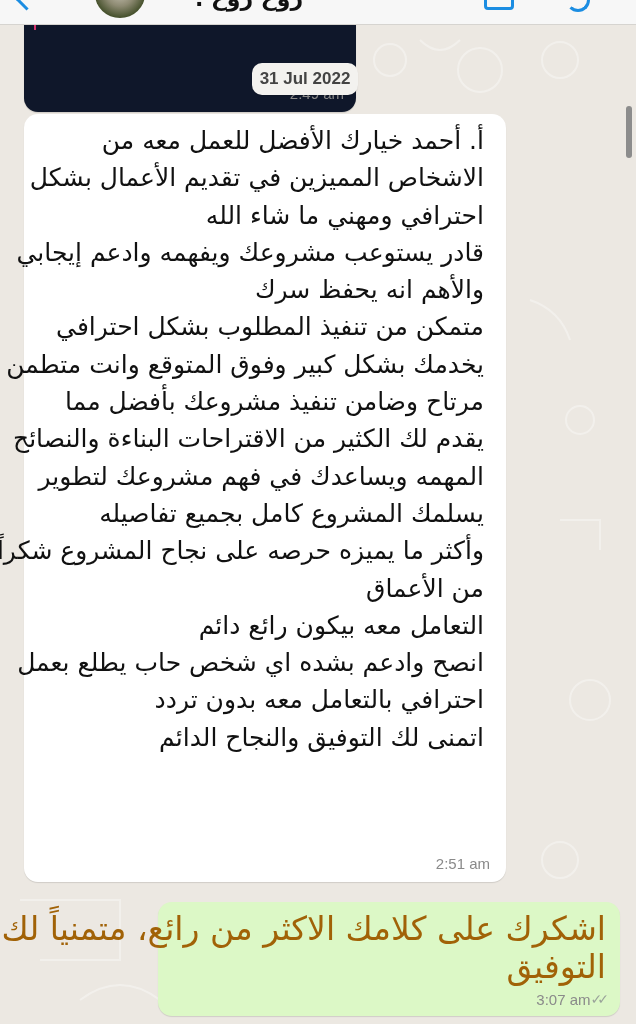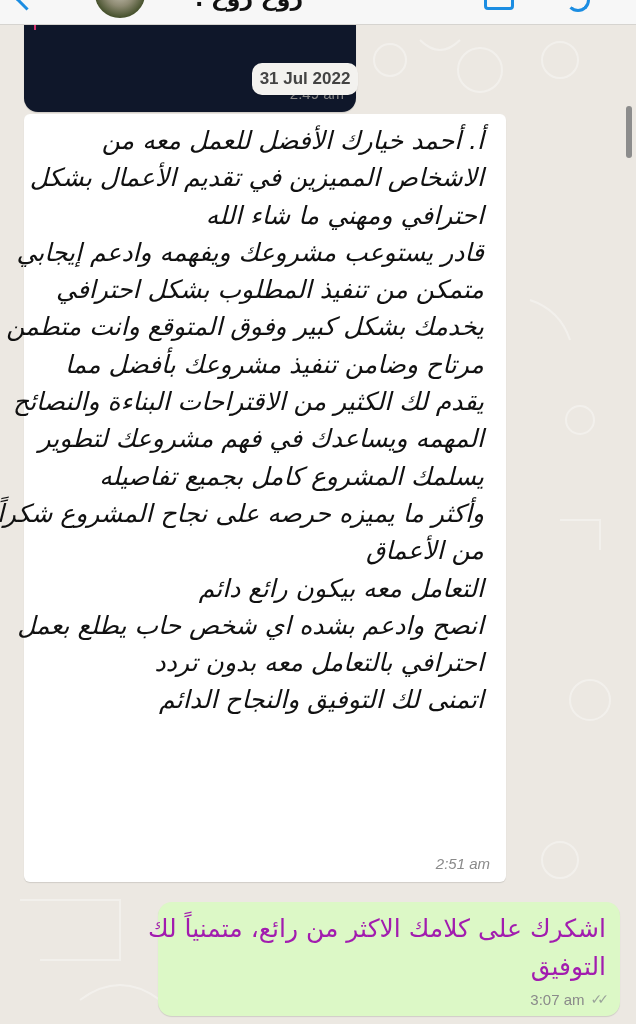--- a/index.html
+++ b/index.html
@@ -62,23 +62,22 @@
       display: flex; align-items: center; justify-content: center;
       font-size: 17px; font-weight: bold; color: #444;
       font-family: "Liberation Sans", sans-serif;
       z-index: 3;
       margin-top: 21px;
     }
 
     
     .in-bubble {
       position: absolute; left: 24px; top: 114px; width: 482px; height: 768px;
-      background: #ffffff; border-radius: 6px;
+      background: #ffffff; border-radius: 14px;
       box-shadow: 0 1px 1px rgba(0,0,0,0.12);
-      font-style: italic;
     }
     .msg-lines {
       position: absolute; right: 22px; top: 8px; left: 14px;
       direction: rtl; text-align: right;
     }
     .msg-line {
       font-size: 25px; line-height: 37.3px; color: #111;
       white-space: nowrap;
       font-family: "DejaVu Sans", sans-serif;
     }
@@ -92,24 +91,24 @@
     
     .out-bubble {
       position: absolute; left: 158px; top: 902px; width: 462px; height: 114px;
       background: #dcf8c6; border-radius: 14px;
       box-shadow: 0 1px 1px rgba(0,0,0,0.12);
     }
     .out-lines {
       position: absolute; right: 14px; top: 8px; left: 14px;
       direction: rtl; text-align: right;
     }
-    .out-line { font-size: 25px; line-height: 38px; color: #a21caf; white-space: nowrap; }
+    .out-line { font-size: 33px; line-height: 38px; color: #a16207; white-space: nowrap; }
     .out-meta {
       position: absolute; right: 16px; bottom: 8px;
-      display: flex; gap: 6px;
+      display: flex; 
       font-size: 15px; color: #8a8a8a;
       font-family: "Liberation Sans", sans-serif;
     }
     .ticks-icon { font-size: 14px; color: #9aa39a; letter-spacing: -5px; }
 
     
     .scrollbar {
       position: absolute; right: 4px; top: 106px; width: 6px; height: 52px;
       background: #8c8c8c; border-radius: 3px;
     }
@@ -148,20 +147,21 @@
   </div>
 
   <div class="date-pill">31 Jul 2022</div>
 
   <div class="in-bubble">
     <div class="msg-lines">
       <div class="msg-line">أ. أحمد خيارك الأفضل للعمل معه من</div>
       <div class="msg-line">الاشخاص المميزين في تقديم الأعمال بشكل</div>
       <div class="msg-line">احترافي ومهني ما شاء الله</div>
       <div class="msg-line">قادر يستوعب مشروعك ويفهمه وادعم إيجابي</div>
+      <div class="msg-line">والأهم انه يحفظ سرك</div>
       <div class="msg-line">متمكن من تنفيذ المطلوب بشكل احترافي</div>
       <div class="msg-line">يخدمك بشكل كبير وفوق المتوقع وانت متطمن</div>
       <div class="msg-line">مرتاح وضامن تنفيذ مشروعك بأفضل مما</div>
       <div class="msg-line">يقدم لك الكثير من الاقتراحات البناءة والنصائح</div>
       <div class="msg-line">المهمه ويساعدك في فهم مشروعك لتطوير</div>
       <div class="msg-line">يسلمك المشروع كامل بجميع تفاصيله</div>
       <div class="msg-line">وأكثر ما يميزه حرصه على نجاح المشروع شكراً</div>
       <div class="msg-line">من الأعماق</div>
       <div class="msg-line">التعامل معه بيكون رائع دائم</div>
       <div class="msg-line">انصح وادعم بشده اي شخص حاب يطلع بعمل</div>

